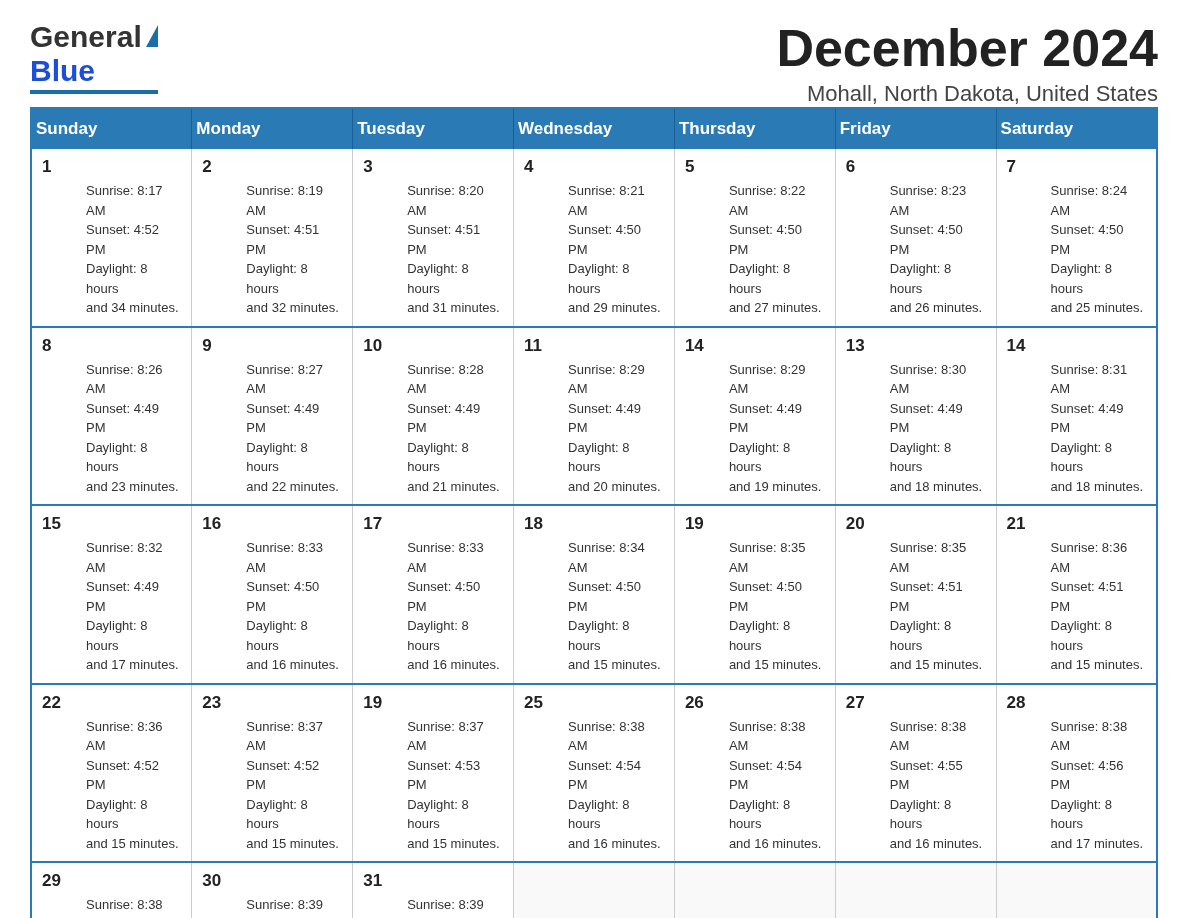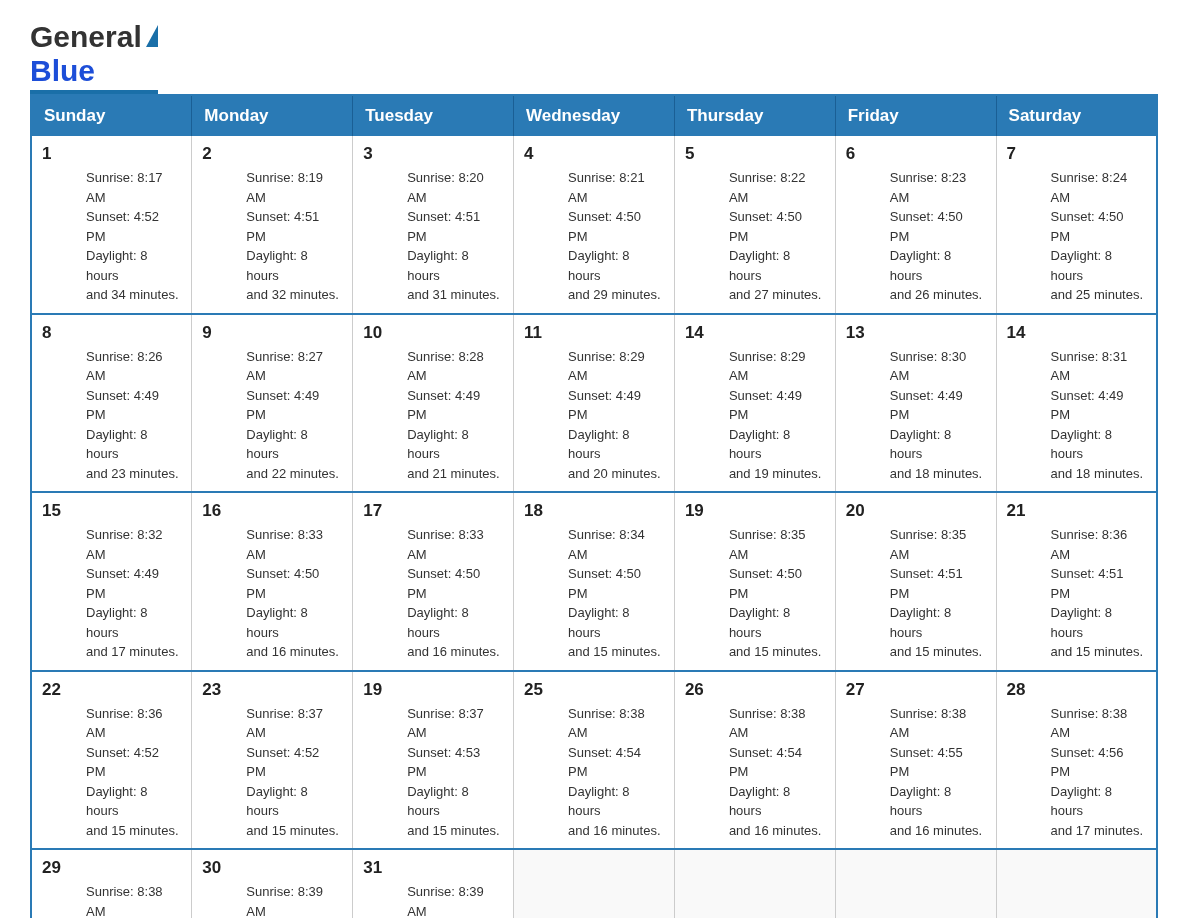--- a/index.html
+++ b/index.html
@@ -37,21 +37,21 @@
     .calendar {
       width: 100%;
       border-collapse: collapse;
       border: 2px solid #2a7ab5;
     }
     .calendar th {
       background: #2a7ab5;
       color: #fff;
       font-size: 17px;
       font-weight: bold;
-      padding: 10px 12px;
+      padding: 10px 4px;
       text-align: left;
       border-right: 1px solid #1a5f95;
     }
     .calendar th:last-child { border-right: none; }
     .calendar td {
       vertical-align: top;
       padding: 8px 10px;
       border-right: 1px solid #ccc;
       border-bottom: 2px solid #2a7ab5;
       width: 14.28%;
@@ -102,20 +102,22 @@
           <span style="display:inline-block;width:0;height:0;border-left:12px solid transparent;border-bottom:22px solid #1a6fa8;margin-left:4px;margin-bottom:2px;"></span>
         </div>
         <div>
           <span style="font-size:30px;font-weight:bold;color:#1d4ed8;">Blue</span>
         </div>
         <div style="height:4px;background:#1a6fa8;width:100%;margin-top:2px;"></div>
       </div>
     </div>
   </div>
   <div class="title-section">
+    <div class="month-title">December 2024</div>
+    <div class="location">Mohall, North Dakota, United States</div>
   </div>
 </div>
 
 <table class="calendar">
   <thead>
     <tr>
       <th>Sunday</th>
       <th>Monday</th>
       <th>Tuesday</th>
       <th>Wednesday</th>

